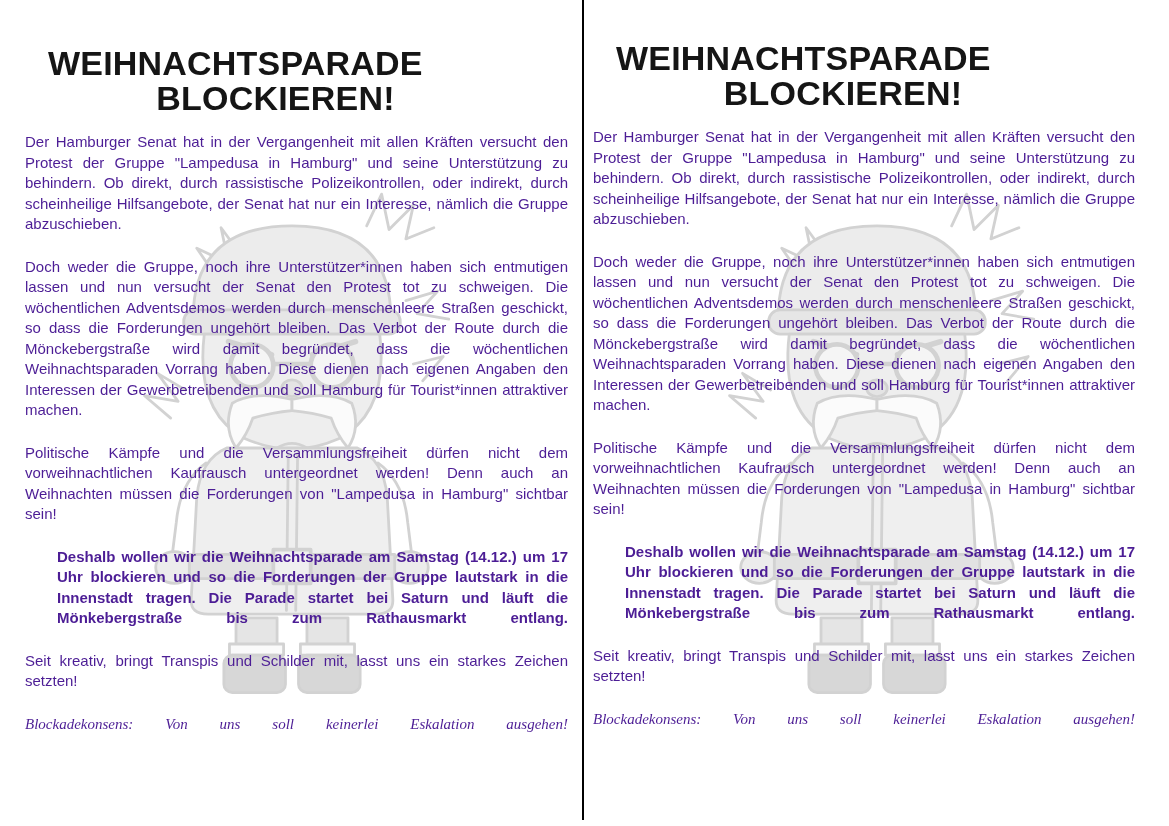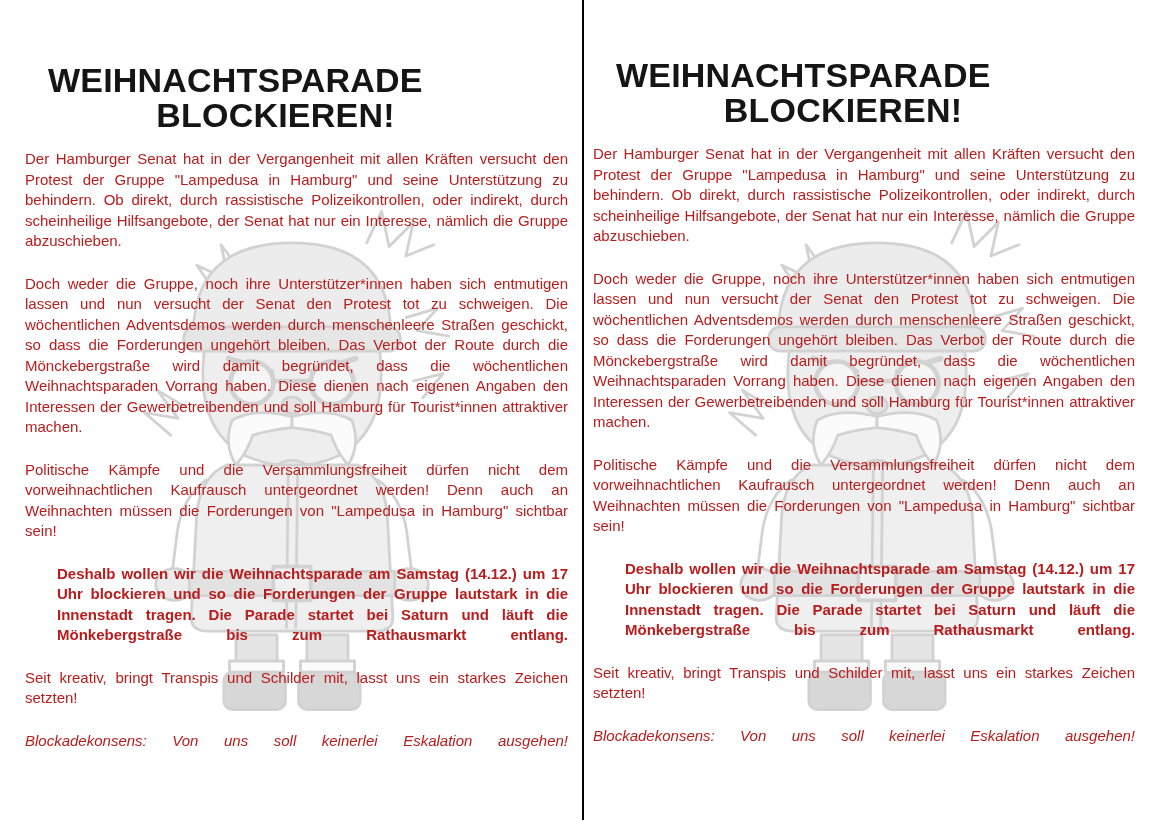--- a/index.html
+++ b/index.html
@@ -3,42 +3,42 @@
 <meta charset="utf-8">
 <style>
   * { margin:0; padding:0; box-sizing:border-box; }
   html,body { background:#ffffff; }
   body { font-family:"Liberation Sans","DejaVu Sans",sans-serif; }
   .page {
     position:relative; width:1169px; height:826px;
     background:#ffffff; overflow:hidden;
   }
   .col {
-    position:absolute; top:17px; bottom:0;
+    position:absolute; top:0; bottom:0;
     color:#1b1b1b;
   }
   .col-left  { left:0;     width:583px; padding:46px 15px 0 25px; }
   .col-right { left:585px; width:584px; padding:41px 34px 0 8px;  }
   .content { position:relative; z-index:1; }
   .title {
     font-size:34px; line-height:35px; font-weight:bold;
     color:#151515; letter-spacing:0.2px;
     margin-bottom:16px;
   }
   .title-l1 { display:block; margin-left:23px; }
   .title-l2 { display:block; text-align:center; padding-right:42px; }
   .p {
     font-size:15px; line-height:20.5px;
     text-align:justify;
     margin-bottom:22px;
-    color:#b91c1c;
+    color:#4c1d95;
   }
   .p-jlast  { text-align-last:justify; }
   .p-bold   { font-weight:bold;margin-left:32px; }
-  .p-italic { font-style:italic; }
+  .p-italic { font-style:italic;font-family:Liberation Serif, serif; }
   .divider {
     position:absolute; left:582px; top:0; width:2px; height:820px;
     background:#000000;
   }
   .watermark {
     position:absolute; left:50%; top:168px;
     width:318px; height:560px;
     transform:translateX(-50%);
     z-index:0;
   }

